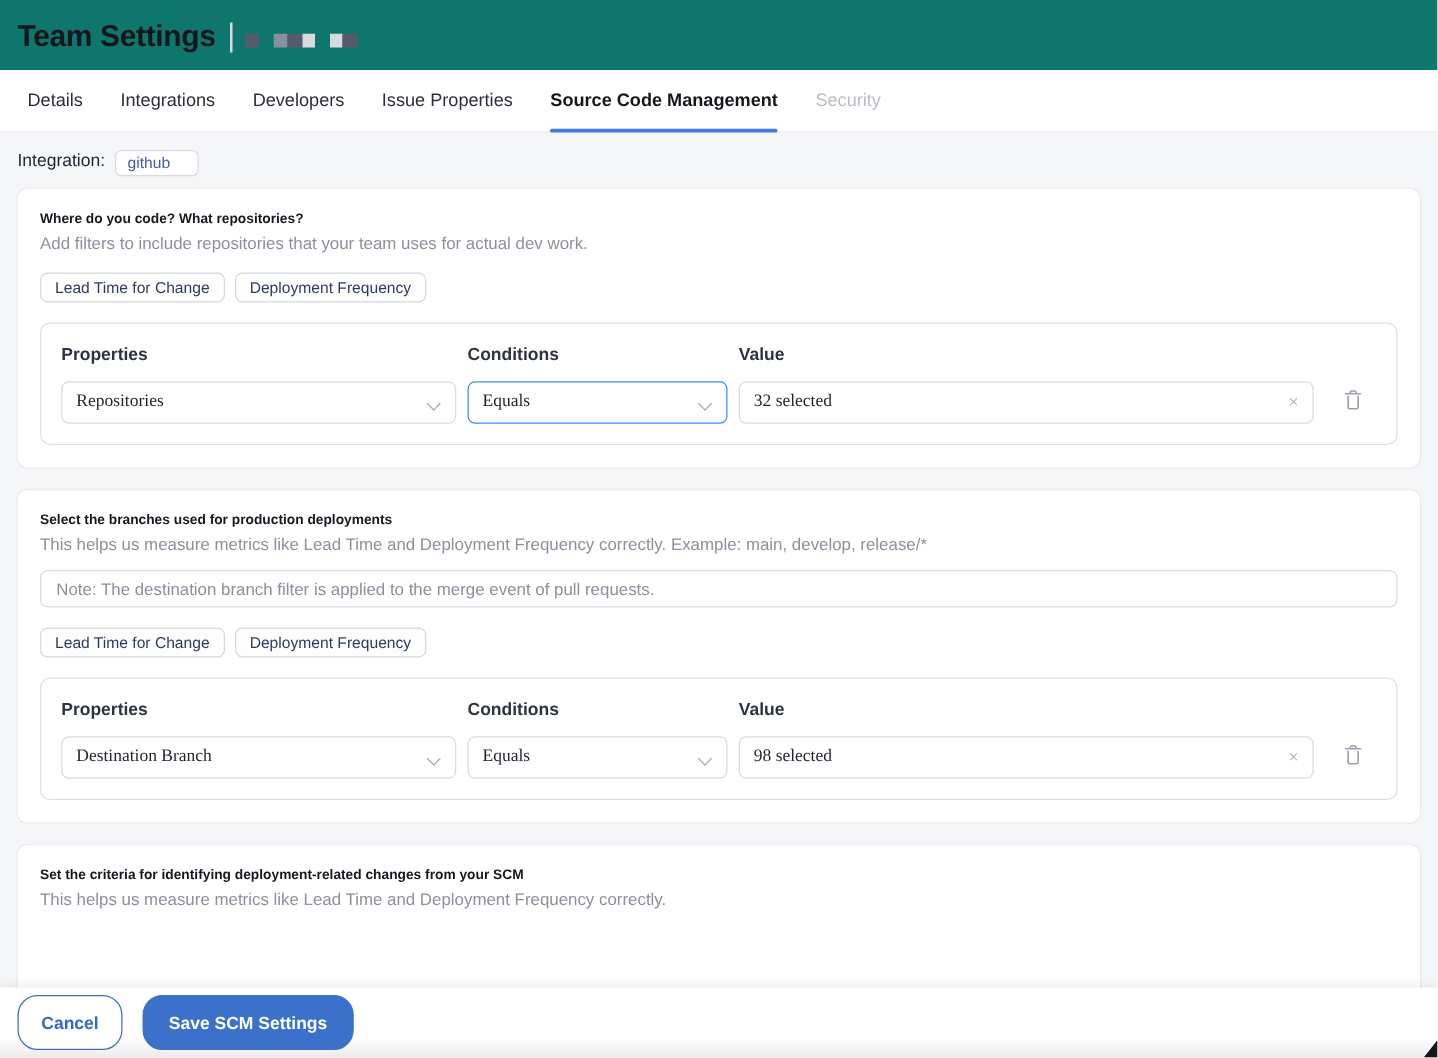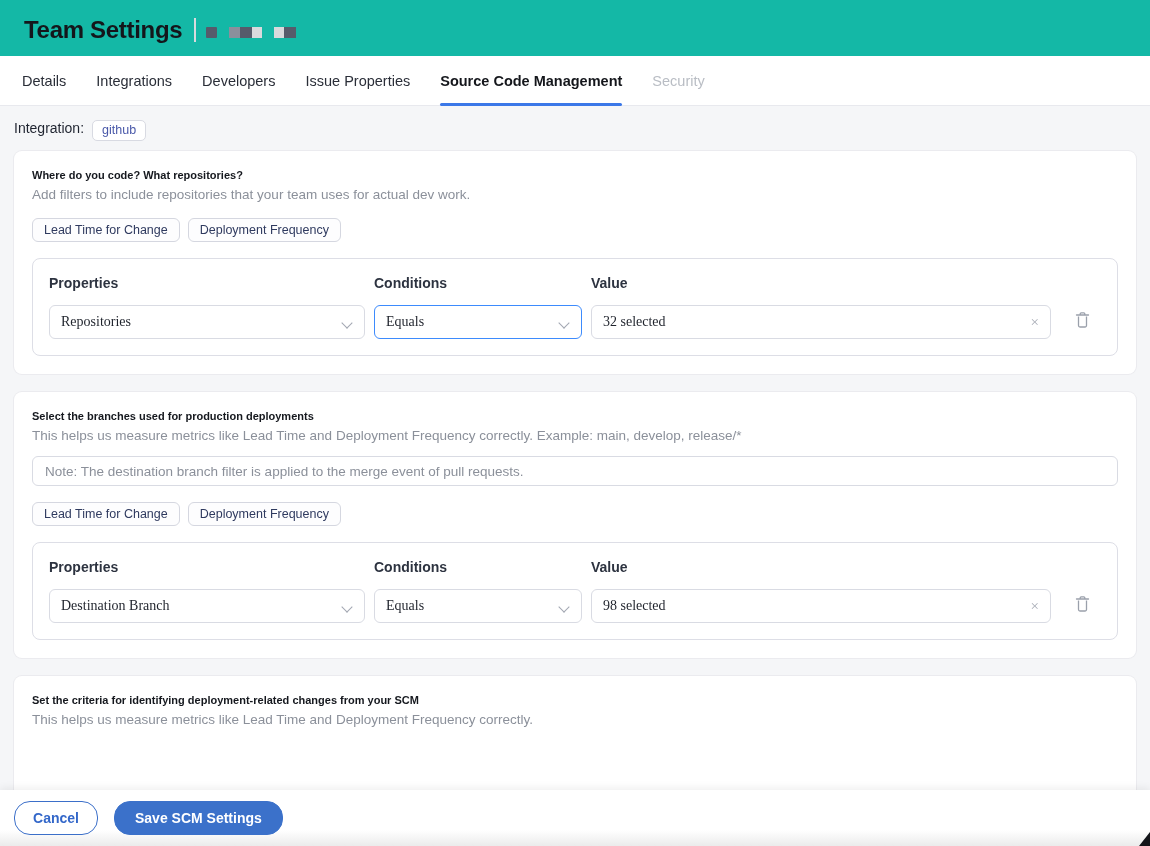--- a/index.html
+++ b/index.html
@@ -6,22 +6,22 @@
   html, body { width: 1150px; height: 846px; overflow: hidden; }
   body {
     font-family: "Liberation Sans", "DejaVu Sans", sans-serif;
     background: #f5f6f8;
     position: relative;
     color: #16181d;
   }
 
   
   .app-header {
-    background: #14b8a6;
-    padding: 16px 14px 12px 24px;
+    background: #0f766e;
+    padding: 16px 14px 12px 14px;
     display: flex;
     align-items: center;
     gap: 10px;
   }
   .page-title {
     font-size: 24px;
     font-weight: 700;
     letter-spacing: -0.3px;
     color: #14161b;
   }
@@ -73,21 +73,21 @@
     align-items: flex-start;
     gap: 8px;
     margin: 14px 14px 10px 14px;
     font-size: 14px;
     color: #1f2430;
   }
   .integration-badge {
     background: #ffffff;
     border: 1px solid #d8dae2;
     border-radius: 5px;
-    padding: 2px 9px 3px 9px;
+    padding: 2px 22px 3px 9px;
     font-size: 12.5px;
     color: #4958a9;
   }
 
   
   .card {
     background: #ffffff;
     border-radius: 8px;
     margin: 0 14px 18px 14px;
     padding: 18px;
@@ -203,21 +203,21 @@
     height: 56px;
     background: linear-gradient(#ffffff 72%, #ebebeb 100%);
     box-shadow: 0 -2px 8px rgba(0,0,0,0.07);
     display: flex;
     align-items: center;
     padding-left: 14px;
     gap: 16px;
     z-index: 5;
   }
   .btn {
-    height: 34px;
+    height: 44px;
     border-radius: 16px;
     font-family: "Liberation Sans", "DejaVu Sans", sans-serif;
     font-size: 14px;
     font-weight: 700;
     cursor: pointer;
     display: inline-flex;
     align-items: center;
     justify-content: center;
   }
   .btn-secondary {

